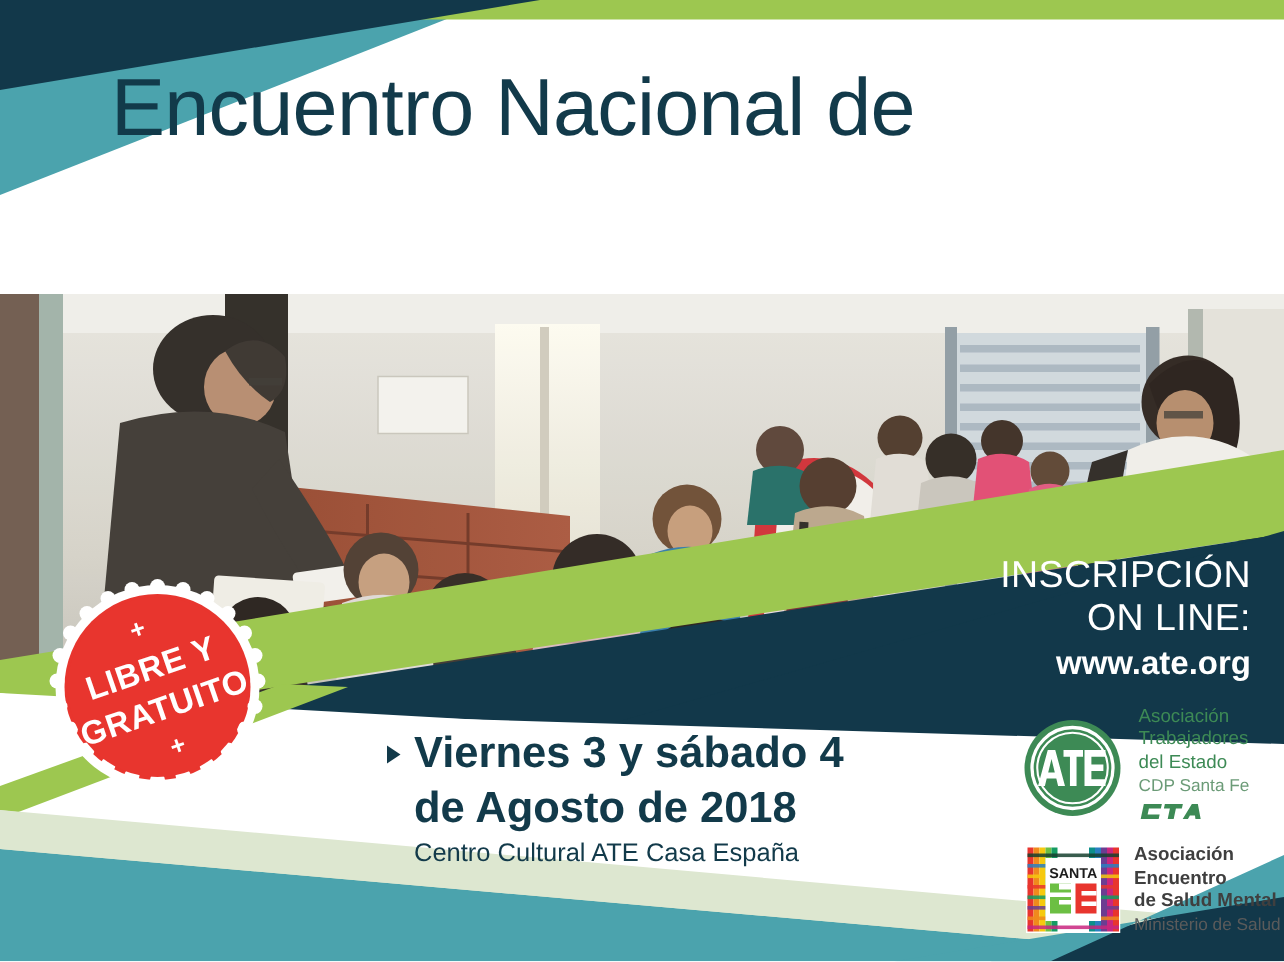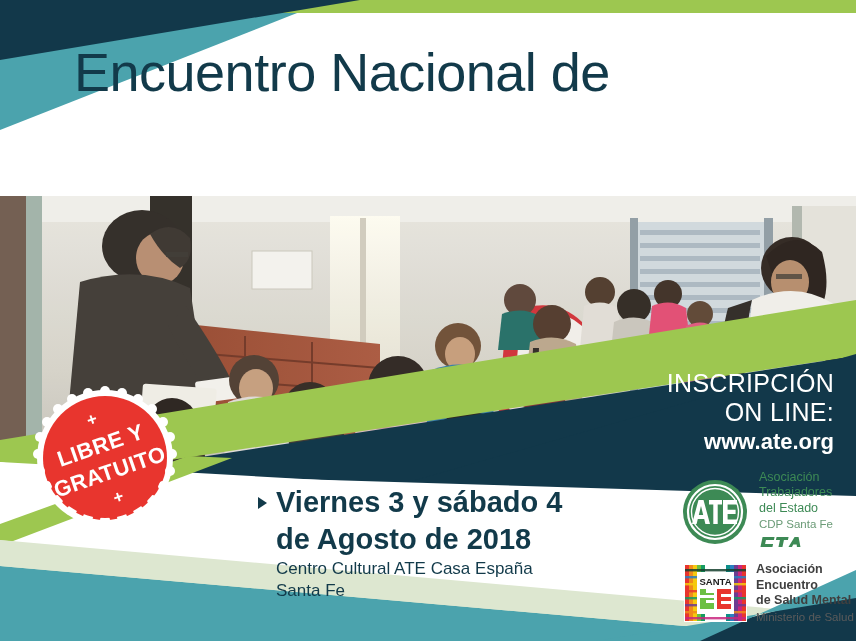--- a/index.html
+++ b/index.html
@@ -382,21 +382,20 @@
   <div class="date-block">
     <div class="date-row">
       <span class="bullet-arrow"></span>
       <span class="date-main">
         <span>Viernes 3 y sábado 4</span><br>
         <span>de Agosto de 2018</span>
       </span>
     </div>
     <div class="venue">
       <div>Centro Cultural ATE Casa España</div>
-      <div>Santa Fe</div>
     </div>
   </div>
 
   <div class="badge">
     <svg width="148" height="148" viewBox="0 0 148 148" aria-hidden="true">
       <g id="starburst">
         <circle cx="74" cy="74" r="68" fill="#ffffff"></circle>
         <circle cx="74" cy="74" r="62" fill="#e8352e"></circle>
       </g>
 

